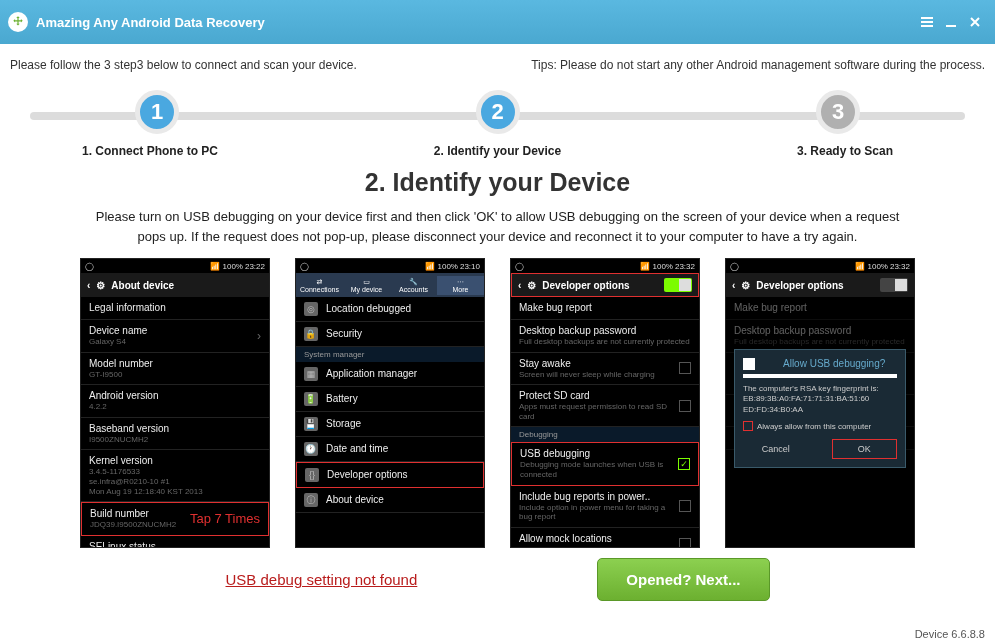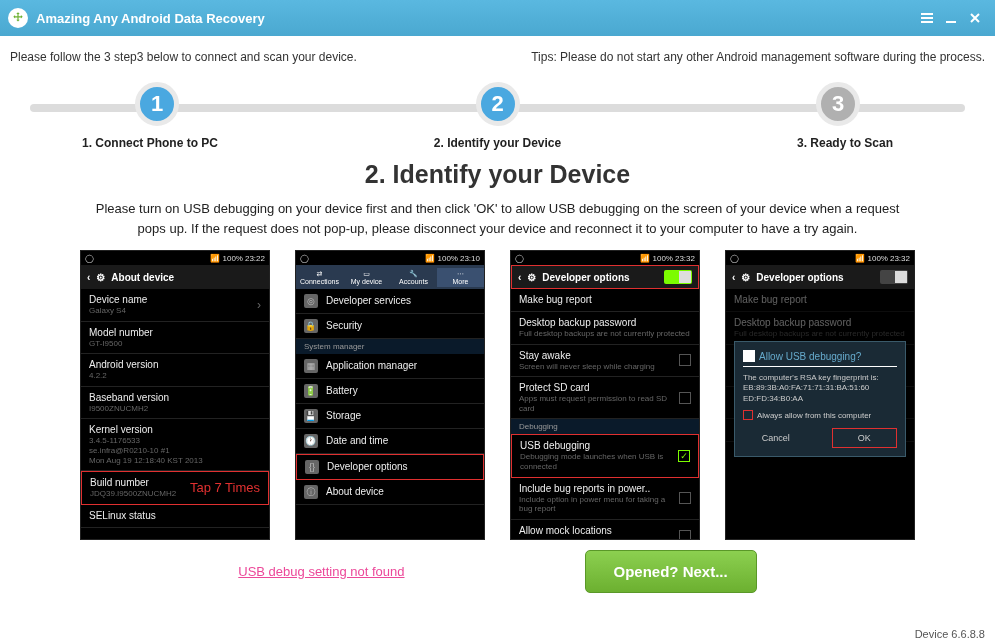--- a/index.html
+++ b/index.html
@@ -1,18 +1,18 @@
 <!DOCTYPE html>
 <html><head>
 <meta charset="utf-8">
 <style>
 * { margin: 0; padding: 0; box-sizing: border-box; font-family: Arial, sans-serif; }
 body { width: 995px; height: 644px; background: #fff; overflow: hidden; position: relative; }
 
-.titlebar { height: 36px; background: linear-gradient(#5ab8e0, #4aa8d0); display: flex; align-items: center; padding: 0 8px; color: #fff; }
+.titlebar { height: 44px; background: linear-gradient(#5ab8e0, #4aa8d0); display: flex; align-items: center; padding: 0 8px; color: #fff; }
 .titlebar .logo { width: 20px; height: 20px; background: #fff; border-radius: 50%; display: flex; align-items: center; justify-content: center; margin-right: 8px; }
 .titlebar .logo svg { width: 14px; height: 14px; }
 .titlebar .title { font-weight: bold; font-size: 13px; flex: 1; }
 .titlebar .win-btn { width: 24px; height: 24px; display: flex; align-items: center; justify-content: center; cursor: pointer; }
 
 .instructions { display: flex; justify-content: space-between; padding: 14px 10px 8px; font-size: 12px; color: #333; }
 
 .steps-bar { position: relative; height: 50px; margin: 10px 20px 4px; }
 .steps-line { position: absolute; top: 22px; left: 10px; right: 10px; height: 8px; background: #dcdcdc; border-radius: 4px; }
 .step-circle { position: absolute; top: 0; width: 44px; height: 44px; border-radius: 50%; display: flex; align-items: center; justify-content: center; font-size: 22px; font-weight: bold; color: #fff; border: 5px solid #e9e9e9; }
@@ -46,31 +46,31 @@
 .phone .row .title { color: #eee; font-size: 10px; line-height: 1.2; }
 .phone .row .sub { color: #666; font-size: 8px; line-height: 1.2; }
 .phone .row .chev { color: #666; font-size: 12px; }
 .phone .row.highlight { border: 1px solid #e03030; }
 .phone .row .redtext { color: #e03030; font-size: 13px; margin-left: 6px; }
 .phone .section { background: #0a1a2a; color: #999; font-size: 8px; padding: 3px 8px; }
 .phone .checkbox { width: 12px; height: 12px; border: 1px solid #555; display: flex; align-items: center; justify-content: center; color: #7cfc00; font-size: 9px; }
 .phone .checkbox.checked { border-color: #7cfc00; }
 
 .dialog { position: absolute; top: 90px; left: 8px; right: 8px; background: #1a2a35; border: 1px solid #3a5a6a; padding: 8px; }
-.dialog .dtitle { color: #6ac; font-size: 10px; margin-bottom: 6px; display: flex; align-items: center; border-bottom: 1px solid #ffffff; padding-bottom: 4px; }
+.dialog .dtitle { color: #6ac; font-size: 10px; margin-bottom: 6px; display: flex; align-items: flex-start; border-bottom: 4px solid #ffffff; padding-bottom: 4px; gap: 24px; }
 .dialog .dtitle .dicon { width: 12px; height: 12px; background: #fff; margin-right: 4px; }
 .dialog .dtext { color: #ccc; font-size: 8px; line-height: 1.3; margin-bottom: 6px; }
 .dialog .dcheck { display: flex; align-items: center; color: #ccc; font-size: 8px; margin-bottom: 8px; }
 .dialog .dcheck .cb { width: 10px; height: 10px; border: 1px solid #e03030; margin-right: 4px; }
 .dialog .dbtns { display: flex; gap: 23px; }
 .dialog .dbtns .btn { flex: 1; text-align: center; padding: 4px; color: #ccc; font-size: 9px; border: 1px solid transparent; }
 .dialog .dbtns .btn.ok { border: 1px solid #e03030; }
 
 .bottom-bar { display: flex; align-items: center; justify-content: center; gap: 180px; margin-top: 10px; }
-.link { color: #ec4899; font-size: 13px; text-decoration: underline; cursor: pointer; }
+.link { color: #b91c1c; font-size: 15px; text-decoration: underline; cursor: pointer; }
 .next-btn { background: linear-gradient(#8cd050, #6cb030); color: #fff; font-weight: bold; font-size: 15px; padding: 12px 28px; border-radius: 5px; border: 1px solid #5a9828; cursor: pointer; }
 
 .version { position: absolute; bottom: 4px; right: 10px; font-size: 11px; color: #555; }
 </style>
 </head>
 <body>
 
 <div class="titlebar">
   <div class="logo">
     <svg viewBox="0 0 24 24">
@@ -128,20 +128,25 @@
           <span>23:22</span>
         </span>
       </div>
     <div class="header">
         <span class="gear">‹</span>
         <span class="gear">⚙</span>
         <span>About device</span>
       </div>
     <div class="row">
         <div class="text">
+          <div class="title">Legal information</div>
+        </div>
+      </div>
+    <div class="row">
+        <div class="text">
           <div class="title">Device name</div>
           <div class="sub">Galaxy S4</div>
         </div>
         <span class="chev">›</span>
       </div>
     <div class="row">
         <div class="text">
           <div class="title">Model number</div>
           <div class="sub">GT-I9500</div>
         </div>
@@ -203,21 +208,21 @@
           <div>Accounts</div>
         </div>
       <div class="tab active">
           <div>⋯</div>
           <div>More</div>
         </div>
     </div>
     <div class="row">
         <div class="icon">◎</div>
         <div class="text">
-          <div class="title">Developer services</div>
+          <div class="title">Location debugged</div>
         </div>
       </div>
     <div class="row">
         <div class="icon">🔒</div>
         <div class="text">
           <div class="title">Security</div>
         </div>
       </div>
     <div class="section">System manager</div>
     <div class="row">

